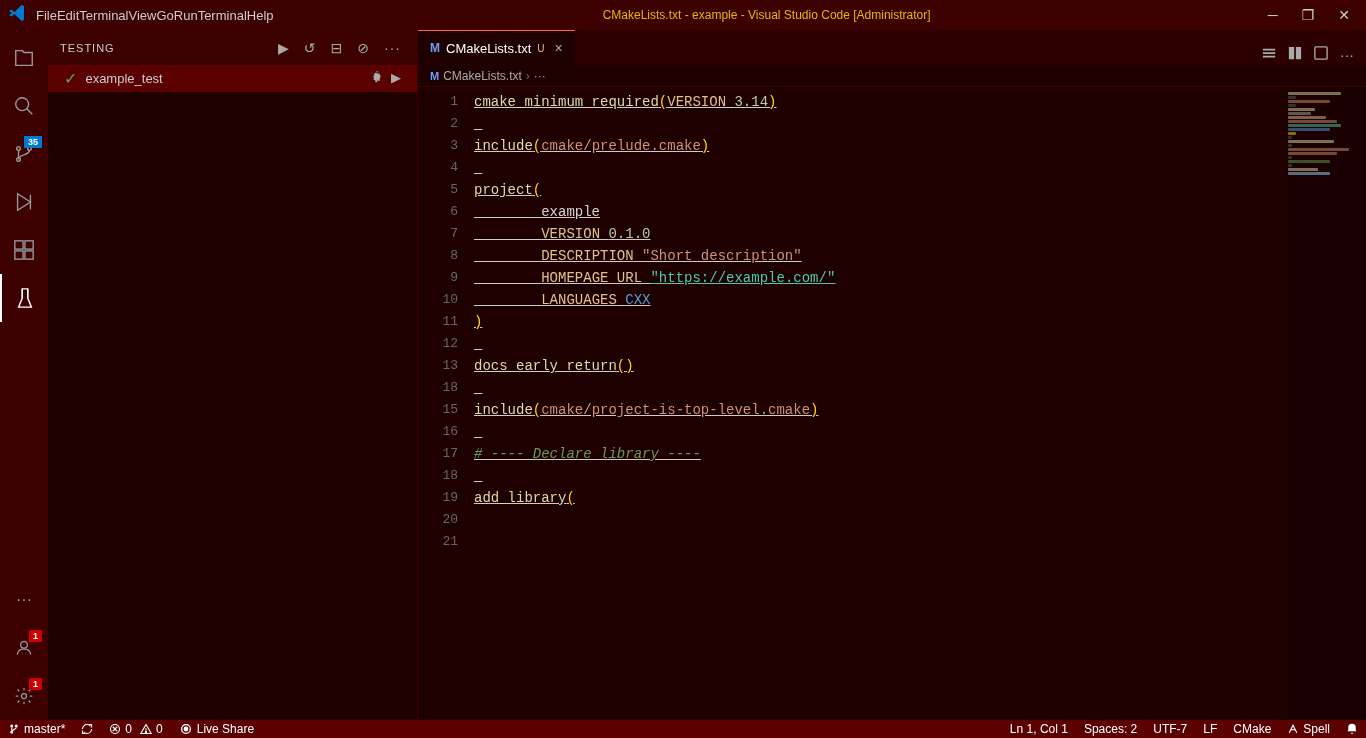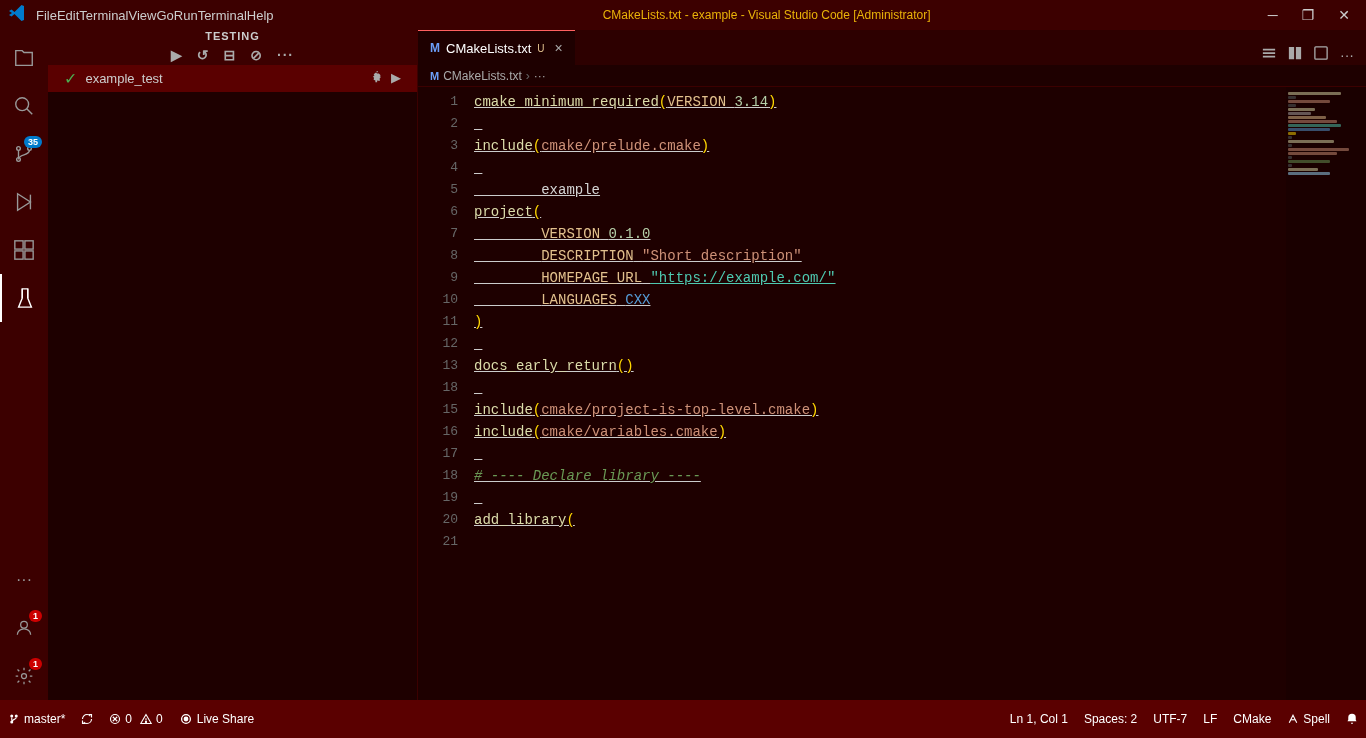--- a/index.html
+++ b/index.html
@@ -74,21 +74,21 @@
       font-size: 20px;
     }
     .activity-icon.active { color: #fff; border-left: 2px solid #fff; }
     .activity-icon .badge {
       position: absolute;
       top: 6px;
       right: 6px;
       background: #007acc;
       color: #fff;
       font-size: 9px;
-      border-radius: 6px;
+      border-radius: 0;
       padding: 1px 4px;
       font-weight: bold;
     }
     .activity-icon .badge.red { background: #cc0000; }
     .activity-spacer { flex: 1; }
 
     
     #sidebar {
       width: 370px;
       background: #1e0000;
@@ -98,24 +98,23 @@
       border-right: 1px solid #3c0000;
     }
     #sidebar-header {
       height: 35px;
       background: #3c0000;
       display: flex;
       align-items: center;
       padding: 0 12px;
       font-size: 11px;
       color: #ccc;
-      font-weight: 700;
+      font-weight: 400;
       letter-spacing: 1px;
       flex-shrink: 0;
-      flex-direction: column;
     }
     #sidebar-header .sidebar-title { flex: 1; }
     #sidebar-header .sidebar-actions { display: flex; gap: 6px; }
     #sidebar-header .sidebar-actions span {
       cursor: pointer;
       color: #aaa;
       font-size: 14px;
       padding: 2px 4px;
     }
 
@@ -241,21 +240,21 @@
       background: #5a0000;
       gap: 8px;
       cursor: pointer;
     }
     .test-check { color: #4caf50; font-size: 16px; }
     .test-actions { margin-left: auto; display: flex; gap: 6px; }
     .test-actions span { cursor: pointer; color: #aaa; font-size: 14px; }
 
     
     #status-bar {
-      height: 38px;
+      height: 18px;
       background: #5a0000;
       display: flex;
       align-items: center;
       font-size: 12px;
       color: #fff;
       flex-shrink: 0;
     }
     .status-item {
       display: flex;
       align-items: center;
@@ -453,43 +452,42 @@
       <div id="code-content">
 
         <div class="code-line"><span style="color:#dcdcaa">cmake_minimum_required</span><span style="color:#ffd700">(</span><span style="color:#e2c08d">VERSION</span><span style="color:#d4d4d4"> </span><span style="color:#b5cea8">3.14</span><span style="color:#ffd700">)</span></div>
 
         <div class="code-line"> </div>
 
         <div class="code-line"><span style="color:#dcdcaa">include</span><span style="color:#ffd700">(</span><span style="color:#ce9178">cmake/prelude.cmake</span><span style="color:#ffd700">)</span></div>
 
         <div class="code-line"> </div>
 
+        <div class="code-line"><span style="color:#dcdcaa">project</span><span style="color:#ffd700">(</span></div>
+
         <div class="code-line"><span style="color:#d4d4d4">        example</span></div>
 
-        <div class="code-line"><span style="color:#dcdcaa">project</span><span style="color:#ffd700">(</span></div>
-
         <div class="code-line"><span style="color:#d4d4d4">        </span><span style="color:#e2c08d">VERSION</span><span style="color:#d4d4d4"> </span><span style="color:#b5cea8">0.1.0</span></div>
 
         <div class="code-line"><span style="color:#d4d4d4">        </span><span style="color:#e2c08d">DESCRIPTION</span><span style="color:#d4d4d4"> </span><span style="color:#ce9178">"Short description"</span></div>
 
         <div class="code-line"><span style="color:#d4d4d4">        </span><span style="color:#e2c08d">HOMEPAGE_URL</span><span style="color:#d4d4d4"> </span><span style="color:#4ec9b0; text-decoration:underline">"https://example.com/"</span></div>
 
         <div class="code-line"><span style="color:#d4d4d4">        </span><span style="color:#e2c08d">LANGUAGES</span><span style="color:#d4d4d4"> </span><span style="color:#569cd6">CXX</span></div>
 
         <div class="code-line"><span style="color:#ffd700">)</span></div>
 
         <div class="code-line"> </div>
 
         <div class="code-line"><span style="color:#dcdcaa">docs_early_return</span><span style="color:#ffd700">()</span></div>
 
         <div class="code-line"> </div>
 
         <div class="code-line"><span style="color:#dcdcaa">include</span><span style="color:#ffd700">(</span><span style="color:#ce9178">cmake/project-is-top-level.cmake</span><span style="color:#ffd700">)</span></div>
 
-        <div class="code-line"><span style="color:#dcdcaa">include</span><span style="color:#ffd700">(</span><span style="color:#ce9178">cmake/variables.cmake</span><span style="color:#ffd700">)</span></div>
 
         <div class="code-line"> </div>
 
         <div class="code-line"><span style="color:#6a9955; font-style:italic"># ---- Declare library ----</span></div>
 
         <div class="code-line"> </div>
 
         <div class="code-line"><span style="color:#dcdcaa">add_library</span><span style="color:#ffd700">(</span></div>
 
       </div>

